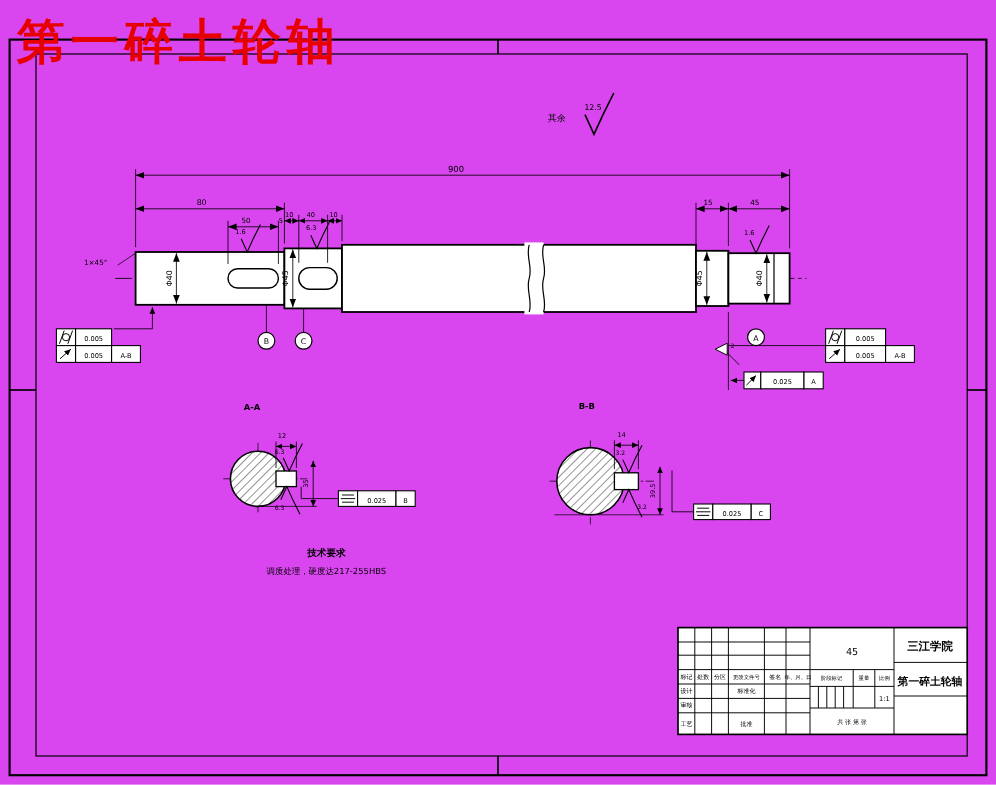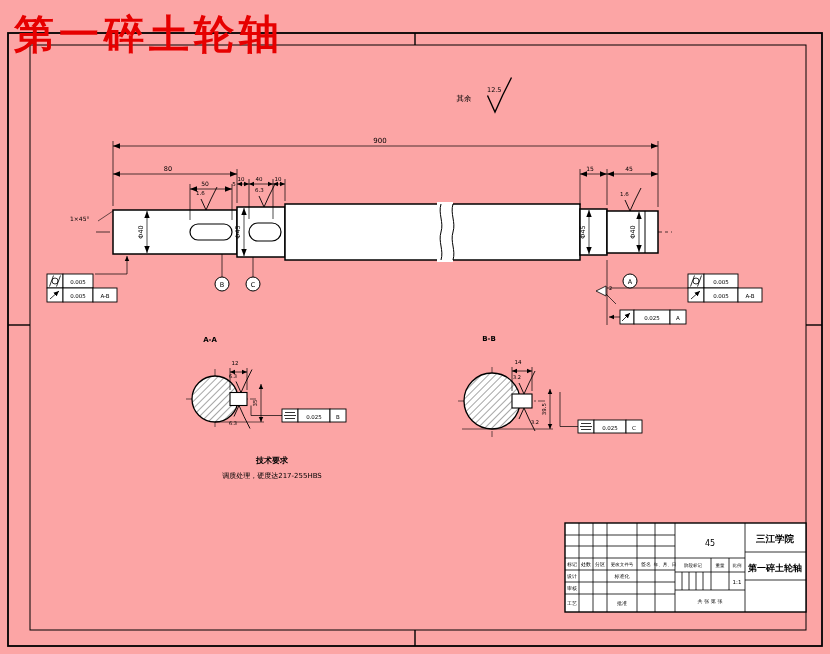--- a/index.html
+++ b/index.html
@@ -1,16 +1,16 @@
 <!DOCTYPE html>
 <html><head>
 <meta charset="utf-8">
 <style>
   html,body{margin:0;padding:0;background:#fff;}
-  .page{position:relative;width:830px;height:654px;background:#fca5a5;overflow:hidden;
+  .page{position:relative;width:830px;height:654px;background:#d946ef;overflow:hidden;
         font-family:"DejaVu Sans",sans-serif;}
   svg text{fill:#000;font-family:"DejaVu Sans",sans-serif;}
   svg .red{fill:#e60000;font-weight:bold;}
 </style>
 </head>
 <body>
 
 <div class="page">
 <svg width="830" height="654" viewBox="0 0 830 654">
   <defs>

